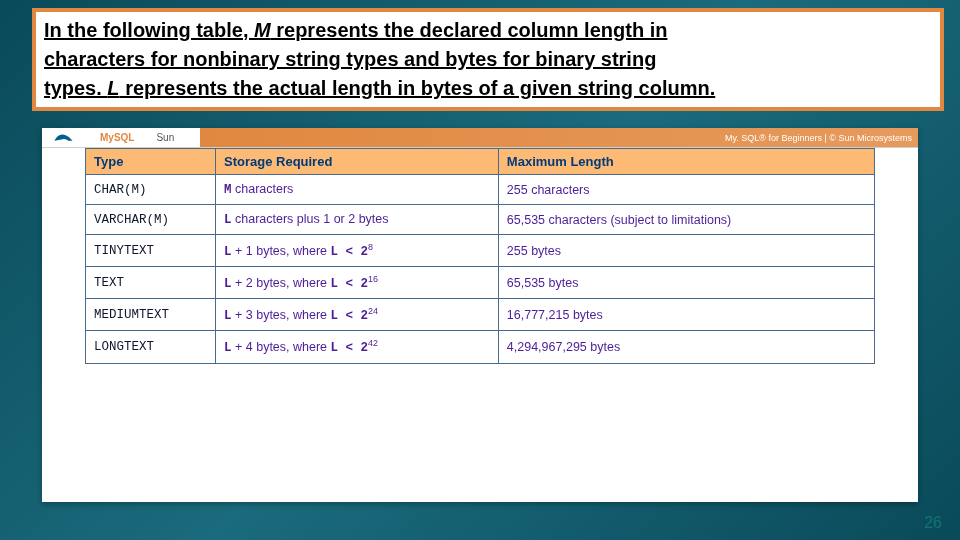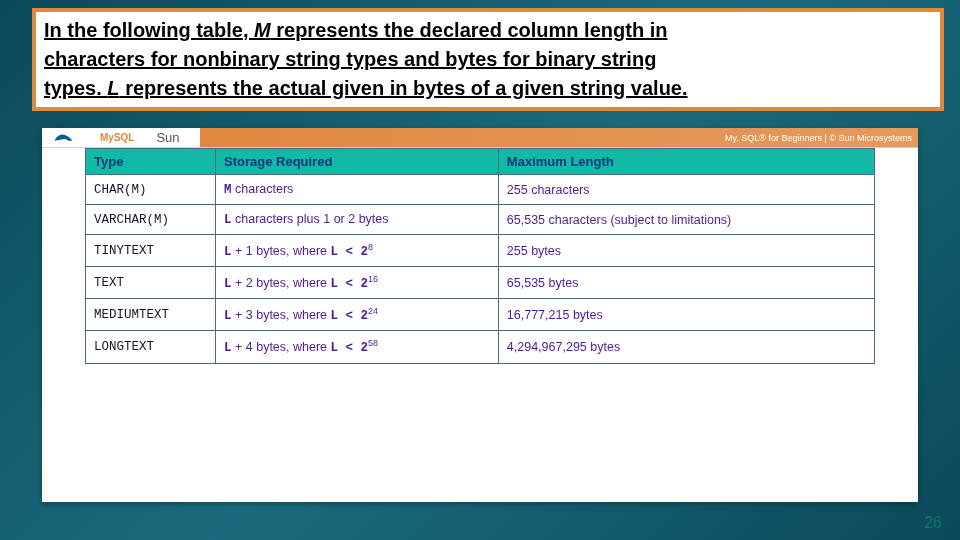--- a/index.html
+++ b/index.html
@@ -59,21 +59,21 @@
     letter-spacing: 1px;
     padding: 14px 0 18px 30px;
   }
   .tbl {
     width: 790px;
     margin: 0 auto;
     border-collapse: collapse;
     font-size: 12.5px;
   }
   .tbl th {
-    background: #14b8a6;
+    background: #fdba74;
     color: #003a7a;
     text-align: left;
     font-weight: bold;
     border: 1px solid #4a6a8a;
     padding: 5px 8px;
     font-size: 13px;
   }
   .tbl td {
     border: 1px solid #4a6a8a;
     padding: 7px 8px;
@@ -100,32 +100,32 @@
 <body>
 
 <div class="intro-box">
   <div>
     <span class="u">In the following table, </span><span class="u var">M</span><span class="u"> represents the declared column length in</span>
   </div>
   <div>
     <span class="u">characters for nonbinary string types and bytes for binary string</span>
   </div>
   <div>
-    <span class="u">types.  </span><span class="u var">L</span><span class="u"> represents the actual given in bytes of a given string value.</span>
+    <span class="u">types.  </span><span class="u var">L</span><span class="u"> represents the actual length in bytes of a given string column.</span>
   </div>
 </div>
 
 <div class="content-area">
   <div class="top-strip">
     <div class="mysql-logo">
       <svg viewBox="0 0 40 20">
         <path d="M2 14 Q8 2 18 6 Q24 8 28 14 L22 14 Q18 10 12 12 Q6 13 2 14" fill="#00618a"></path>
       </svg>
       <span style="color:#e08840;font-weight:bold;font-size:10px">MySQL</span>
-      <span style="color:#555;font-size:13px;margin-left:4px">Sun</span>
+      <span style="color:#555;font-size:10px;margin-left:4px">Sun</span>
     </div>
     <div class="right">My. SQL® for Beginners | © Sun Microsystems</div>
   </div>
 
 
   <table class="tbl">
     <thead>
       <tr>
         <th>Type</th>
         <th>Storage Required</th>
@@ -153,20 +153,20 @@
           <td><span class="mono">L</span> + 2 bytes, where <span class="mono">L &lt; 2</span><sup>16</sup></td>
           <td>65,535 bytes</td>
         </tr>
         <tr>
           <td>MEDIUMTEXT</td>
           <td><span class="mono">L</span> + 3 bytes, where <span class="mono">L &lt; 2</span><sup>24</sup></td>
           <td>16,777,215 bytes</td>
         </tr>
         <tr>
           <td>LONGTEXT</td>
-          <td><span class="mono">L</span> + 4 bytes, where <span class="mono">L &lt; 2</span><sup>58</sup></td>
+          <td><span class="mono">L</span> + 4 bytes, where <span class="mono">L &lt; 2</span><sup>42</sup></td>
           <td>4,294,967,295 bytes</td>
         </tr>
       </tbody>
   </table>
 </div>
 
 <div class="page-num">26</div>
 
 </body></html>

